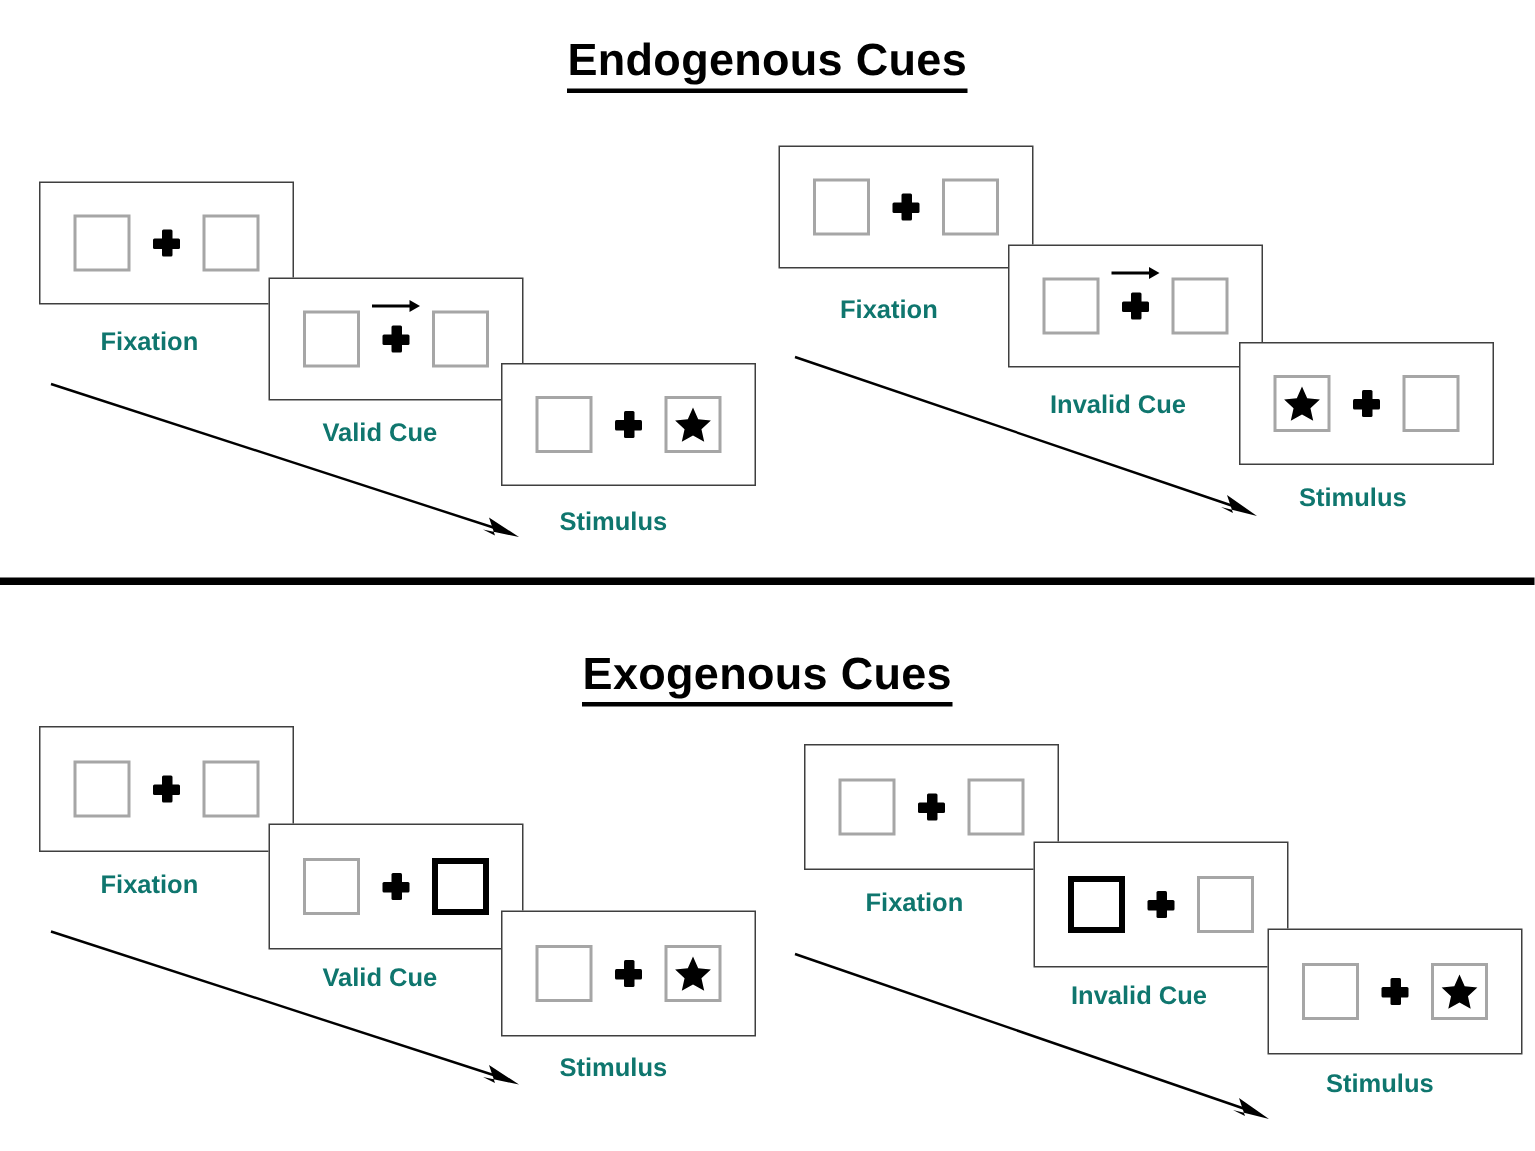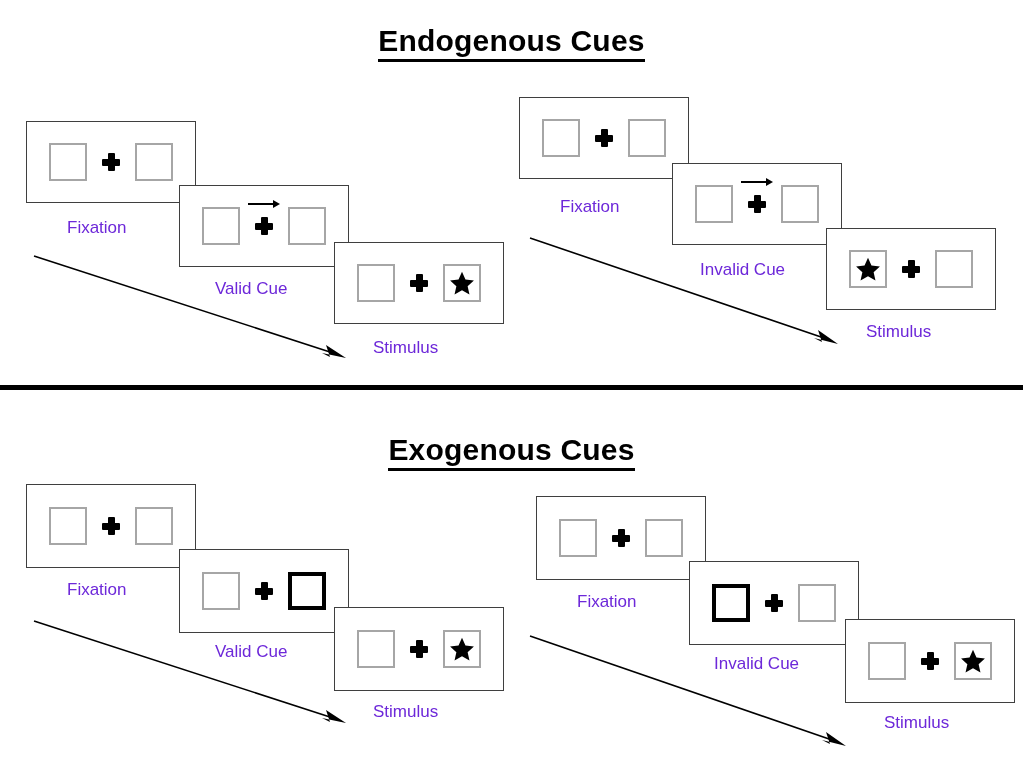--- a/index.html
+++ b/index.html
@@ -118,23 +118,23 @@
     left: 50%;
     transform: translateX(-50%);
     width: 34px;
     height: 12px;
     pointer-events: none;
   }
 
   
   .caption {
     position: absolute;
-    font-weight: normal;
+    font-weight: bold;
     font-size: 17px;
-    color: #6d28d9;
+    color: #0f766e;
     white-space: nowrap;
   }
 
   
   .time-arrow {
     position: absolute;
     pointer-events: none;
   }
 </style>
 </head>

